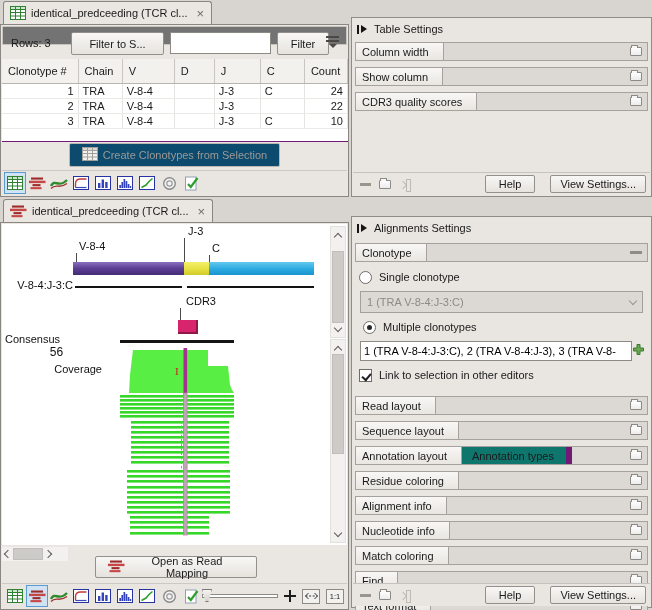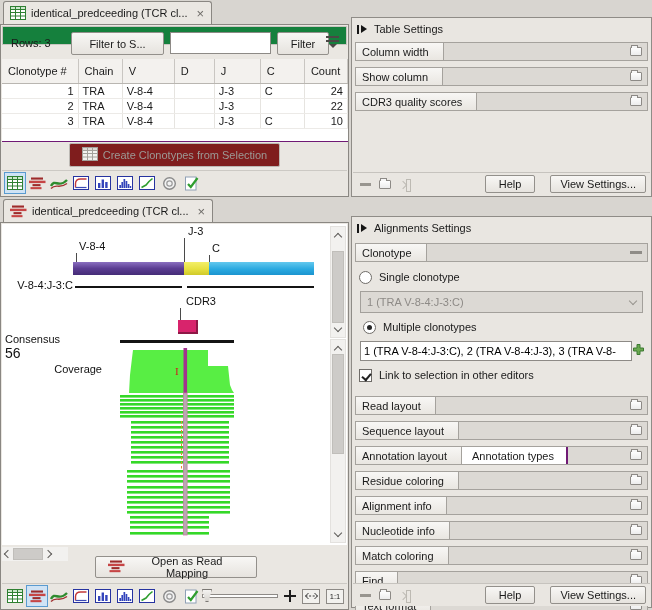--- a/index.html
+++ b/index.html
@@ -15,24 +15,24 @@
   .tabicon { display:inline-flex; }
   .tablabel { white-space:nowrap; }
   .tabclose { color:#6e6c68; font-size:13px; line-height:1; margin-left:4px; cursor:default; }
   .pbody { position:absolute; left:0; right:0; top:24px; bottom:0; border:1px solid #8a8782;
            background:#eae7e2; }
 
   
   .btn { font-family:"Liberation Sans", sans-serif; font-size:11px; color:#1a1a1a;
          background:linear-gradient(#f8f7f5,#e6e3de); border:1px solid #93908b;
          border-radius:2px; padding:3px 12px; display:inline-flex; align-items:center; gap:5px; }
-  .btn.disabled { color:#9c9995; background:#7f1d1d; border-color:#bcb9b4; }
-
-  
-  .filterbar { position:absolute; left:1px; right:1px; top:1px; height:19px; background:#15803d;
+  .btn.disabled { color:#9c9995; background:#0c4a6e; border-color:#bcb9b4; }
+
+  
+  .filterbar { position:absolute; left:1px; right:1px; top:1px; height:19px; background:#737373;
                border:1px solid #c8c5c0; }
   .rows-label { position:absolute; left:8px; top:10px; }
   .btn-filtersel { position:absolute; left:68px; top:5px; width:93px; height:23px; justify-content:center; }
   .search-input { position:absolute; left:167px; top:5px; width:101px; height:22px;
                   border:1px solid #8d8a86; background:#fff; font-size:11px; padding:0 4px; }
   .btn-filter { position:absolute; left:274px; top:5px; width:52px; height:23px; justify-content:center; }
   .advfilter { position:absolute; right:7px; top:9px; width:13px; display:flex; flex-direction:column;
                align-items:center; gap:2px; }
   .advfilter i { display:block; width:13px; height:2px; background:#4a4845; }
   .advfilter i.short { width:13px; }
@@ -61,21 +61,21 @@
   .sphead { height:22px; display:flex; align-items:center; padding-left:5px; }
   .playicon { display:inline-flex; align-items:center; margin-right:7px; }
   .playicon .bar { width:2px; height:9px; background:#151515; margin-right:2px; }
   .playicon .tri { width:0; height:0; border-left:6px solid #151515;
                    border-top:4.5px solid transparent; border-bottom:4.5px solid transparent; }
   .sprows { position:absolute; left:3px; right:3px; }
   .srow { display:flex; align-items:stretch; height:19px; margin-bottom:6px;
           border:1px solid #a5a29d; background:#dcd9d4; }
   .srow .slbl { background:linear-gradient(#f8f7f5,#e9e6e1); border-right:1px solid #a5a29d;
                 padding:3px 14px 0 6px; white-space:nowrap; }
-  .srow .sextra { background:#ffffff; border-right:2px solid #701a75; padding:3px 12px 0 10px; white-space:nowrap; }
+  .srow .sextra { background:#0f766e; border-right:6px solid #701a75; padding:3px 12px 0 10px; white-space:nowrap; }
   .srow .spacer { flex:1; }
   .srow .iconslot { align-self:center; margin-right:5px; display:flex; align-items:center; }
   .folder { width:12px; height:9px; border:1px solid #8d8a86; background:linear-gradient(#fefefe,#ececec);
             position:relative; border-radius:1px; }
   .folder::before { content:""; position:absolute; top:-3px; left:0px; width:5px; height:2px;
                     border:1px solid #8d8a86; border-bottom:none; background:#f7f7f7; }
   .minusbox { width:12px; height:3px; background:#8f8c87; }
 
   .spfooter { position:absolute; left:1px; right:1px; bottom:1px; height:23px; background:#e9e6e1;
               border-top:1px solid #c6c3be; display:flex; align-items:center; padding:0 3px; }
@@ -409,21 +409,21 @@
         <span class="annoseg" id="seg-j" style="left: 181px; width: 25px; background: linear-gradient(rgb(243, 239, 104), rgb(230, 224, 64) 55%, rgb(207, 201, 42));"></span>
         <span class="annoseg" id="seg-c" style="left: 206px; width: 105px; background: linear-gradient(rgb(99, 200, 238), rgb(42, 169, 224) 55%, rgb(27, 148, 207));"></span>
         <span class="vlabel" style="left:2px;top:55px;width:68px;text-align:right;">V-8-4:J-3:C</span>
         <span class="seqline" style="left:72px;width:107px;"></span>
         <span class="seqline" style="left:184px;width:127px;"></span>
         <span class="vlabel" style="left:183px;top:71px;">CDR3</span>
         <span class="tick" style="left:177px;top:84px;height:12px;"></span>
         <span class="cdr3box" style="background: rgb(216, 36, 108);"></span>
         <span class="vlabel" style="left:2px;top:109px;width:97px;">Consensus</span>
         <span class="consline"></span>
-        <span class="vlabel" style="left:2px;top:121px;width:103px;text-align:left;font-size:14px;">56</span>
+        <span class="vlabel" style="left:2px;top:121px;width:103px;text-align:center;font-size:12px;">56</span>
         <span class="vlabel" style="left:2px;top:139px;width:97px;text-align:right;">Coverage</span>
         <span class="red-i">I</span>
       </div>
 
       <div class="sbv" style="left:328px;top:2px;height:112px;">
         <div class="sb-btn" style="position:absolute;top:0;">
             <span class="chev up"></span>
           </div>
         <div class="sb-thumb-v" style="top:24px;height:72px;"></div>
         <div class="sb-btn" style="position:absolute;bottom:0;">

